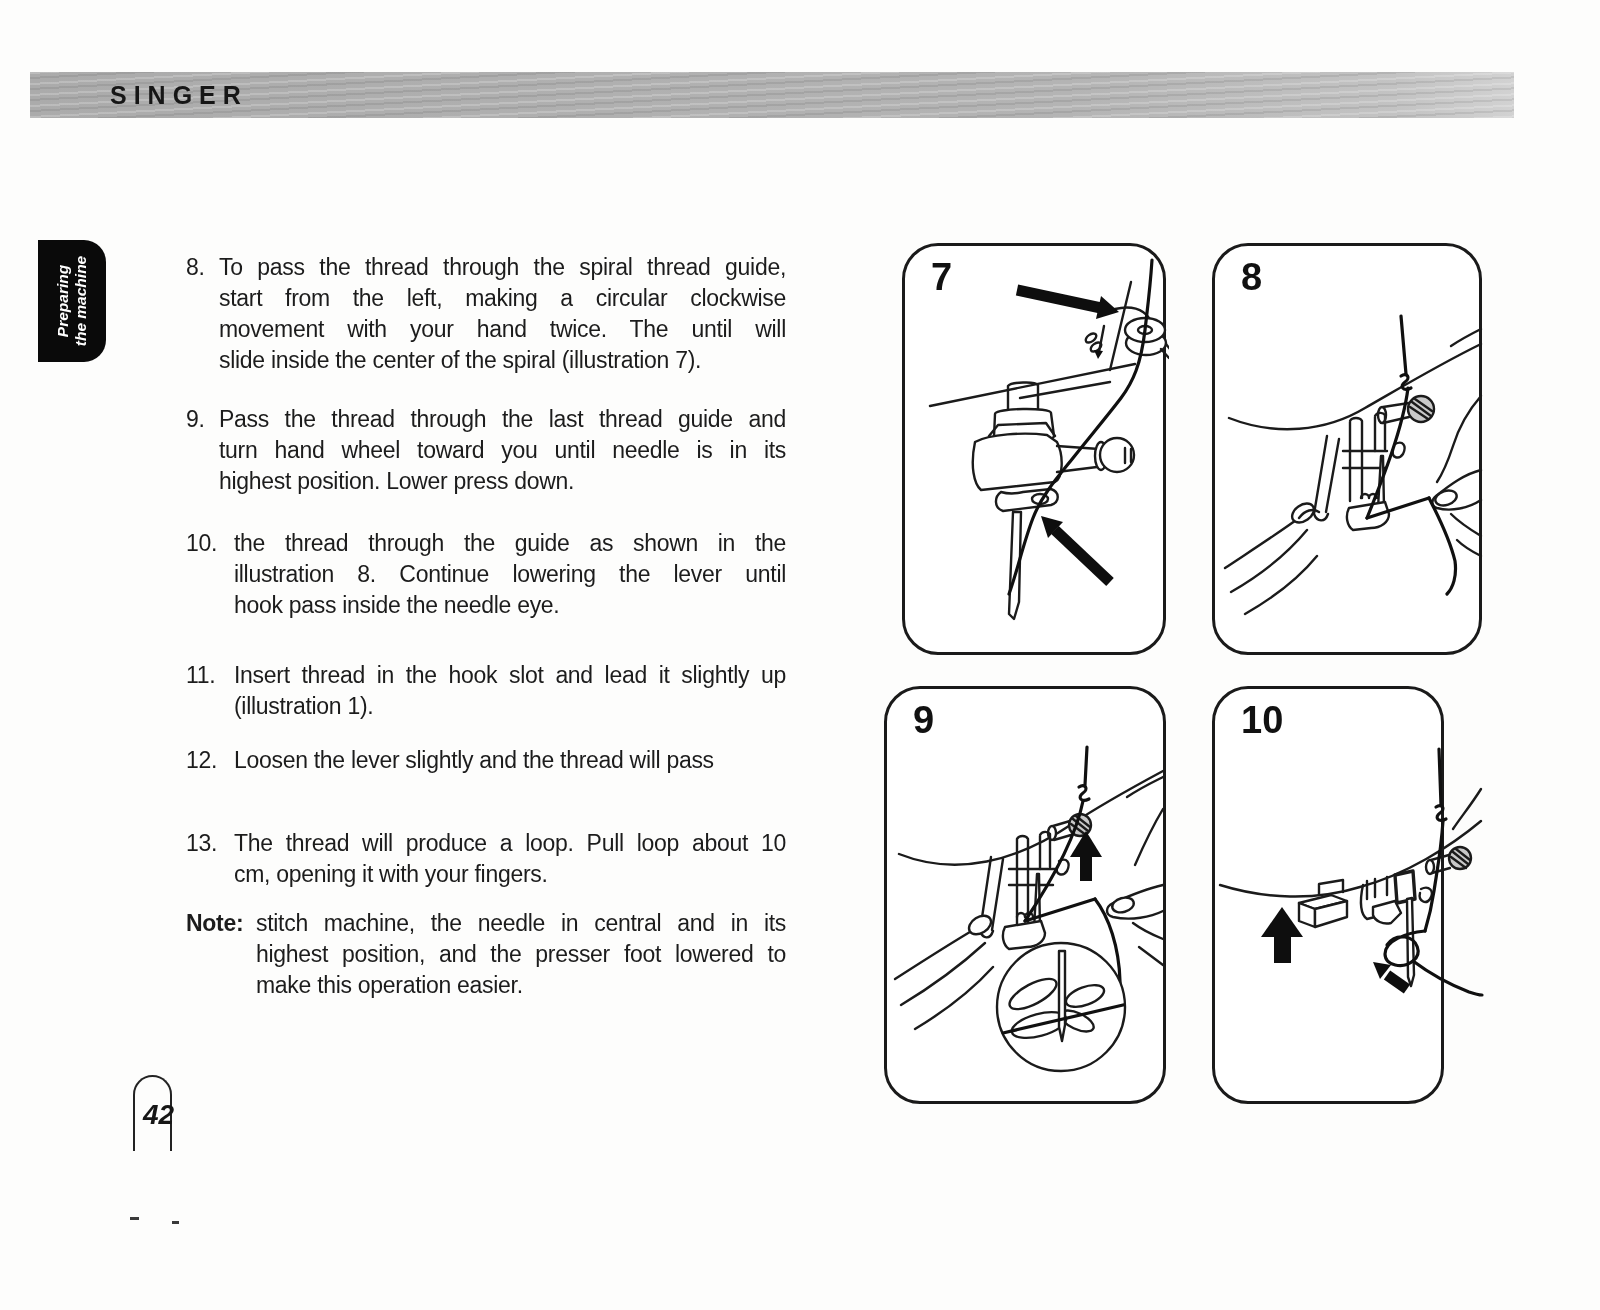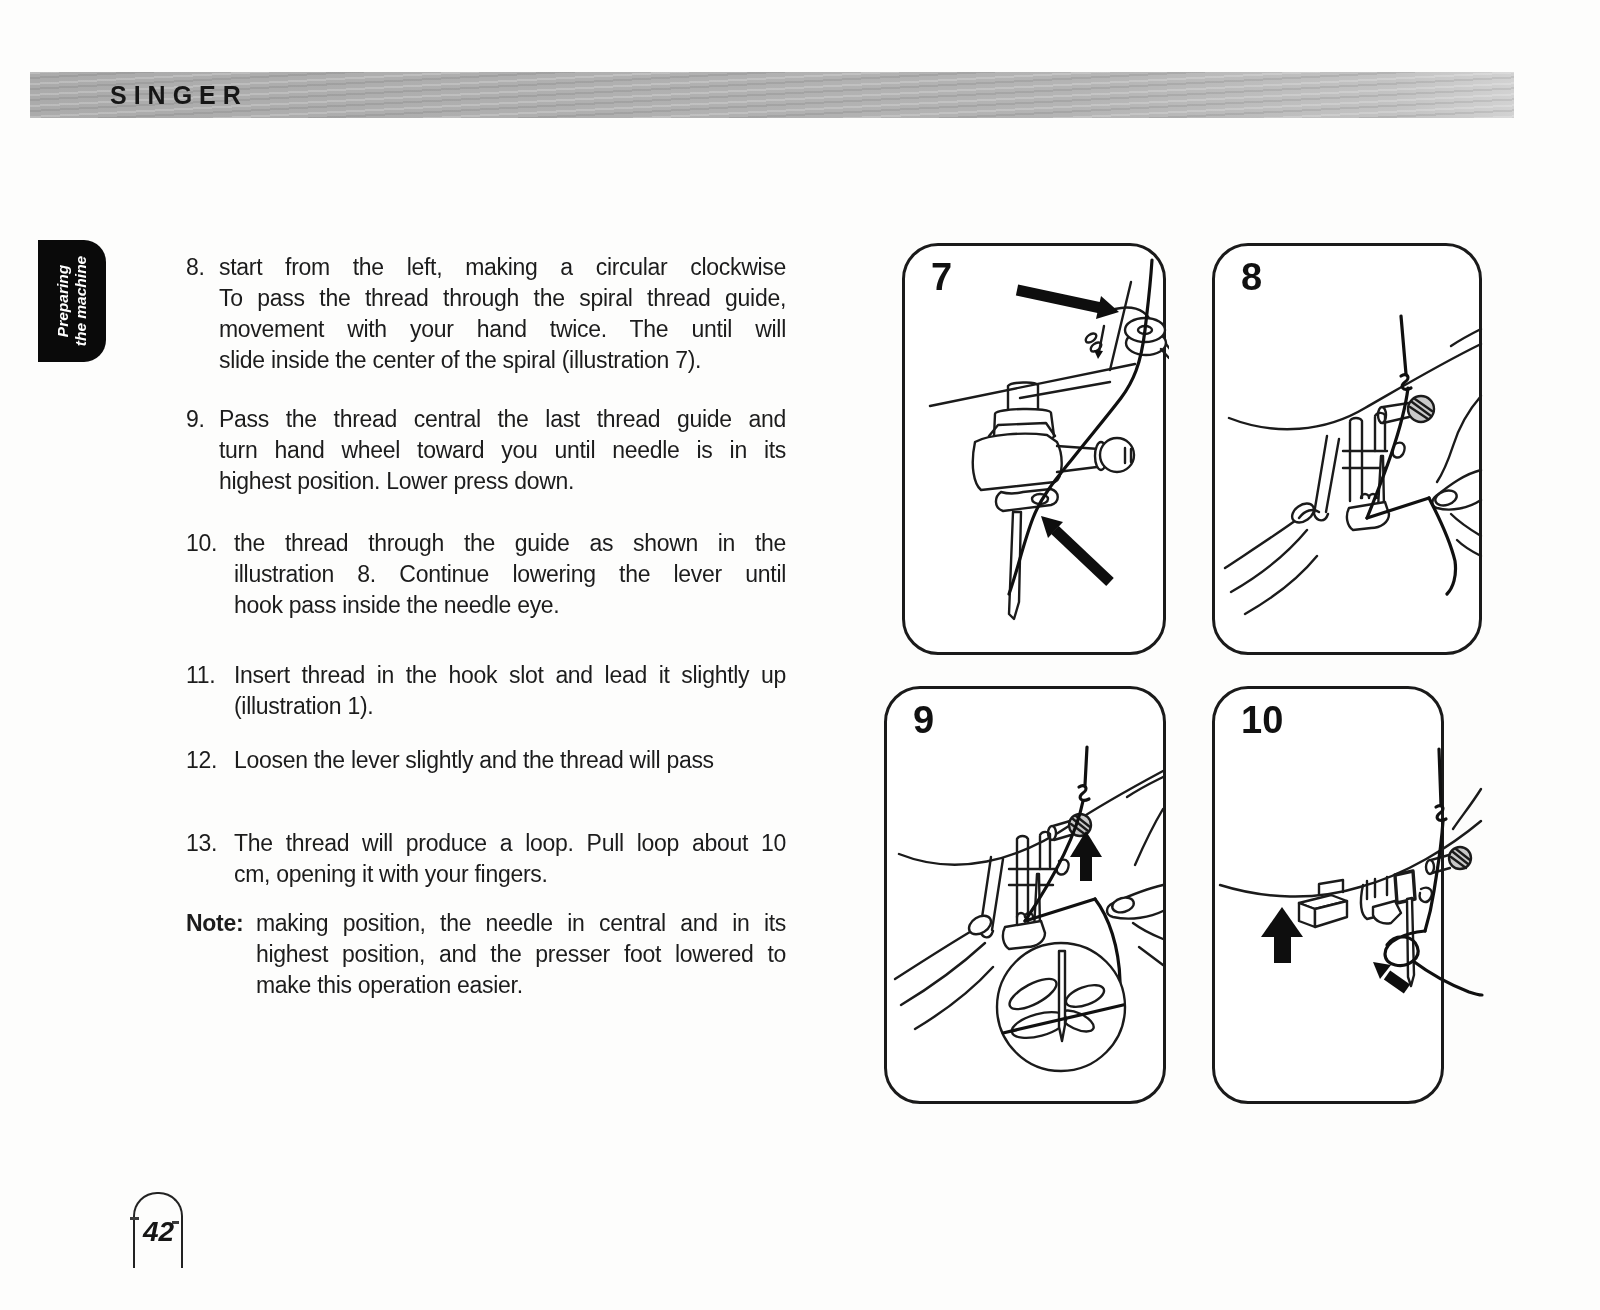--- a/index.html
+++ b/index.html
@@ -54,21 +54,21 @@
   }
   .figbox svg { position:absolute; left:0; top:0; }
   .s  { fill:none; stroke:#1b1b1b; stroke-width:2.4; stroke-linecap:round; stroke-linejoin:round; }
   .sw { fill:#fff; stroke:#1b1b1b; stroke-width:2.4; stroke-linecap:round; stroke-linejoin:round; }
   .thr{ fill:none; stroke:#101010; stroke-width:3.2; stroke-linecap:round; stroke-linejoin:round; }
   .bk { fill:#0e0e0e; stroke:none; }
   .shaft { fill:none; stroke:#0e0e0e; stroke-width:11; stroke-linecap:butt; }
   .knob { fill:#c9c9c9; stroke:#1b1b1b; stroke-width:2.4; }
   
   .arch {
-    position:absolute; left:133px; top:1192px; width:50px; height:76px;
+    position:absolute; left:133px; top:1075px; width:39px; height:76px;
     border:2.5px solid #222; border-bottom:none; border-radius:24px 24px 0 0;text-align:center;
   }
   .arch-num {
     position:absolute; left:8px; top:22px;
     font-size:28px; font-weight:bold; font-style:italic; color:#161616;
   }
   .foot-mark { position:absolute; background:#3a3a3a; }
 </style>
 </head>
 <body>
@@ -82,30 +82,30 @@
   <div class="tab">
     <div class="tab-text">
       <div>Preparing</div>
       <div>the machine</div>
     </div>
   </div>
 
   <div class="para ind33" style="top:252px">
     <span class="pnum">8.</span>
     <div class="pbody">
+        <div class="tline">To pass the thread through the spiral thread guide,</div>
         <div class="tline">start from the left, making a circular clockwise</div>
-        <div class="tline">To pass the thread through the spiral thread guide,</div>
         <div class="tline">movement with your hand twice. The until will</div>
         <div class="tline">slide inside the center of the spiral (illustration 7).</div>
       </div>
   </div>
   <div class="para ind33" style="top:404px">
     <span class="pnum">9.</span>
     <div class="pbody">
-        <div class="tline">Pass the thread central the last thread guide and</div>
+        <div class="tline">Pass the thread through the last thread guide and</div>
         <div class="tline">turn hand wheel toward you until needle is in its</div>
         <div class="tline">highest position. Lower press down.</div>
       </div>
   </div>
   <div class="para ind48" style="top:528px">
     <span class="pnum">10.</span>
     <div class="pbody">
         <div class="tline">the thread through the guide as shown in the</div>
         <div class="tline">illustration 8. Continue lowering the lever until</div>
         <div class="tline">hook pass inside the needle eye.</div>
@@ -127,21 +127,21 @@
   <div class="para ind48" style="top:828px">
     <span class="pnum">13.</span>
     <div class="pbody">
         <div class="tline">The thread will produce a loop. Pull loop about 10</div>
         <div class="tline">cm, opening it with your fingers.</div>
       </div>
   </div>
   <div class="para ind70" style="top:908px">
     <span class="pnum note-label">Note:</span>
     <div class="pbody">
-        <div class="tline">making position, the needle in central and in its</div>
+        <div class="tline">stitch machine, the needle in central and in its</div>
         <div class="tline">highest position, and the presser foot lowered to</div>
         <div class="tline">make this operation easier.</div>
       </div>
   </div>
 
   <div class="figbox" style="left:902px;top:243px;width:264px;height:412px">
     <div class="fignum">7</div>
     <svg width="264" height="412" viewBox="0 0 264 412">
 
       <path class="s" d="M25,160 L230,118"></path>

